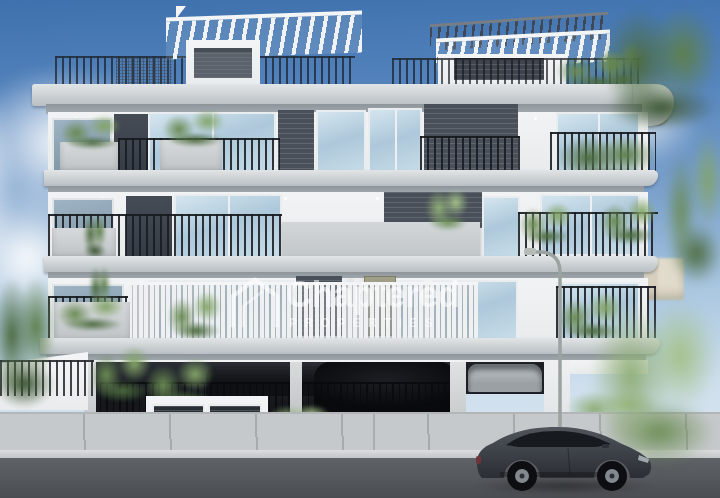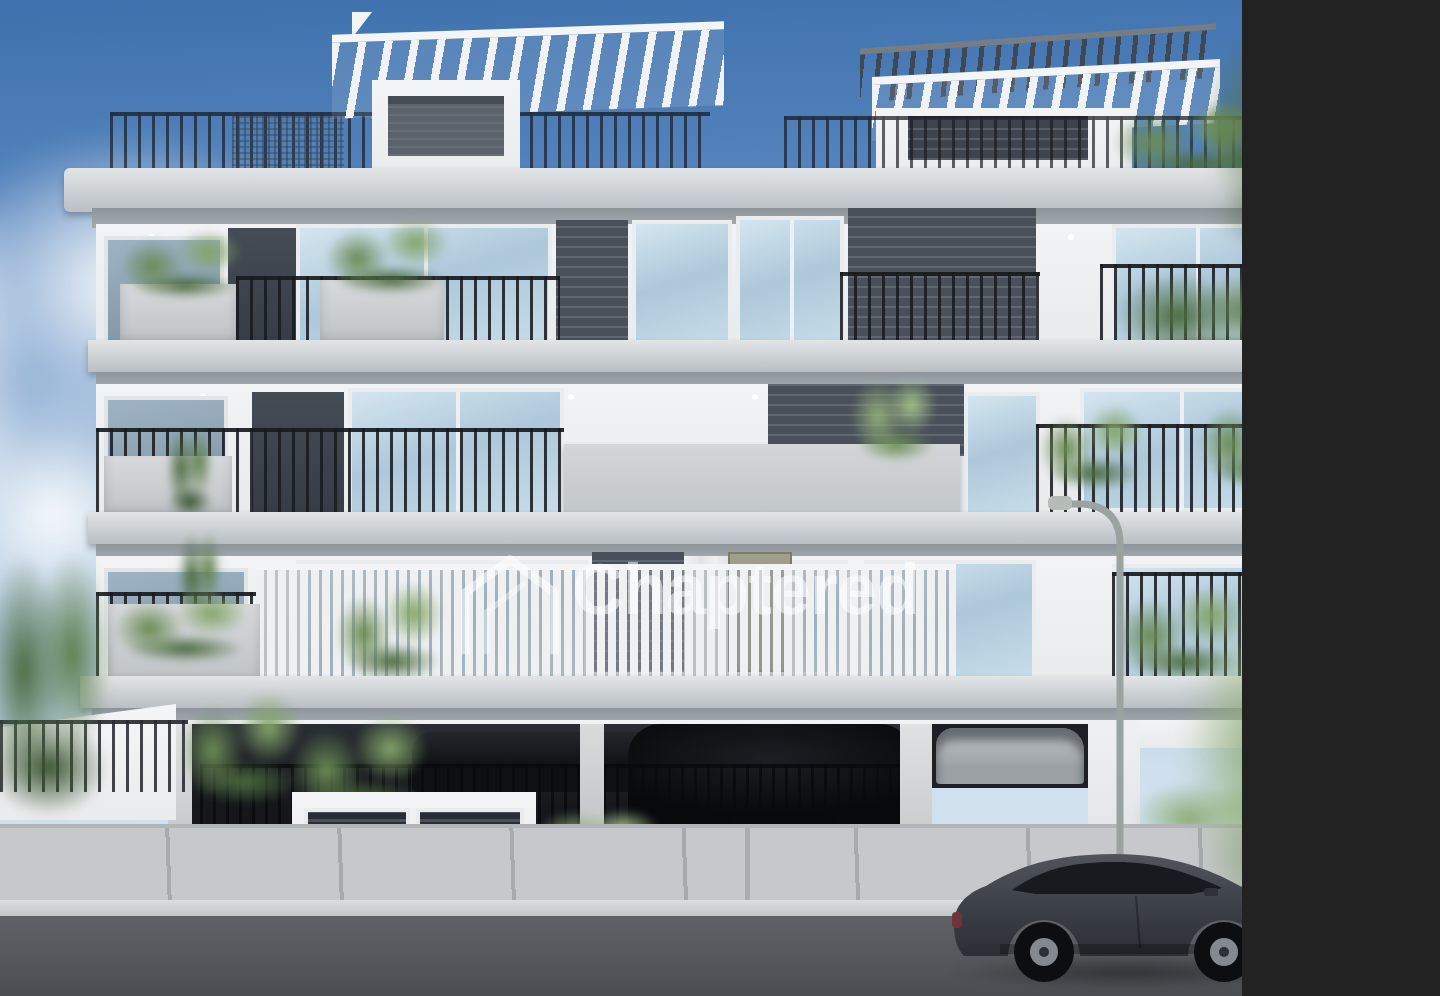--- a/index.html
+++ b/index.html
@@ -1,16 +1,16 @@
 <!DOCTYPE html>
 <html><head>
 <meta charset="utf-8">
 <style>
   html,body{margin:0;padding:0;background:#222;font-family:"Liberation Sans",sans-serif;}
-  .scene{position:relative;width:621px;height:498px;overflow:hidden;background:#6f9ccb;}
+  .scene{position:relative;width:720px;height:498px;overflow:hidden;background:#6f9ccb;}
   .abs{position:absolute;}
   .sky{position:absolute;inset:0;background:linear-gradient(178deg,#3e71ad 0%,#5584bd 20%,#7da3cd 42%,#aac7e0 60%,#cfdfed 78%,#dde9f2 100%);}
   .cloud{position:absolute;border-radius:50%;}
   .slab{position:absolute;background:linear-gradient(#e2e5e6,#cbd0d3 55%,#b9bfc3);box-shadow:0 2px 3px rgba(55,63,70,.38);}
   .soffit{position:absolute;background:linear-gradient(#8d959b,#a5acb1);}
   .wall{position:absolute;background:linear-gradient(#f1f3f4,#e8ebec);}
   .glass{position:absolute;background:linear-gradient(163deg,#d4e5ef 0%,#adc8da 48%,#c7dce8 100%);border:2px solid #e9edef;box-sizing:border-box;}
   .glass-d{position:absolute;background:linear-gradient(168deg,#9eb4c5,#7b92a3);border:2px solid #e1e5e7;box-sizing:border-box;}
   .split:before{content:"";position:absolute;left:50%;top:0;bottom:0;width:2px;background:#edf0f2;}
   .brick{position:absolute;background-color:#49505a;background-image:repeating-linear-gradient(0deg,rgba(255,255,255,.13) 0 1px,rgba(0,0,0,0) 1px 5px);}
@@ -178,15 +178,16 @@
     <circle cx="140" cy="60" r="7" fill="#83898f"></circle>
     <circle cx="140" cy="60" r="2.5" fill="#2c2f34"></circle>
   </svg>
 
   <div class="abs" style="left:226px;top:272px;width:270px;height:64px;z-index:40;">
     <svg style="position:absolute;left:0;top:2px;" width="58" height="58" viewBox="0 0 60 60">
       <path d="M7,55 V23 L30,6 L53,23 V55" fill="none" stroke="rgba(255,255,255,.55)" stroke-width="4.5" stroke-linejoin="round"></path>
       <path d="M18,55 V33 L38,18" fill="none" stroke="rgba(255,255,255,.4)" stroke-width="3" stroke-linejoin="round"></path>
     </svg>
     <div class="watermark-text" style="left:60px;top:2px;font-size:36px;font-weight:bold;letter-spacing:-.5px;">Chaptered</div>
+    <div class="watermark-text" style="left:63px;top:44px;font-size:12.5px;font-weight:600;letter-spacing:7px;color:rgba(255,255,255,.5);">PROPERTIES</div>
   </div>
 
 </div>
 
 </body></html>

